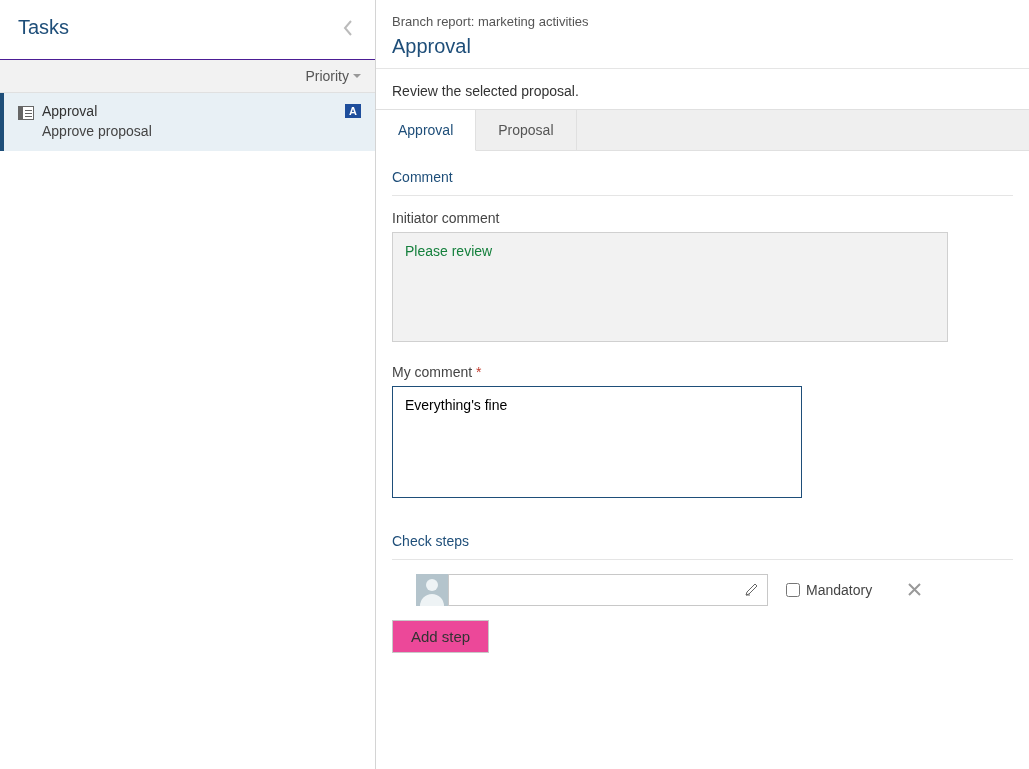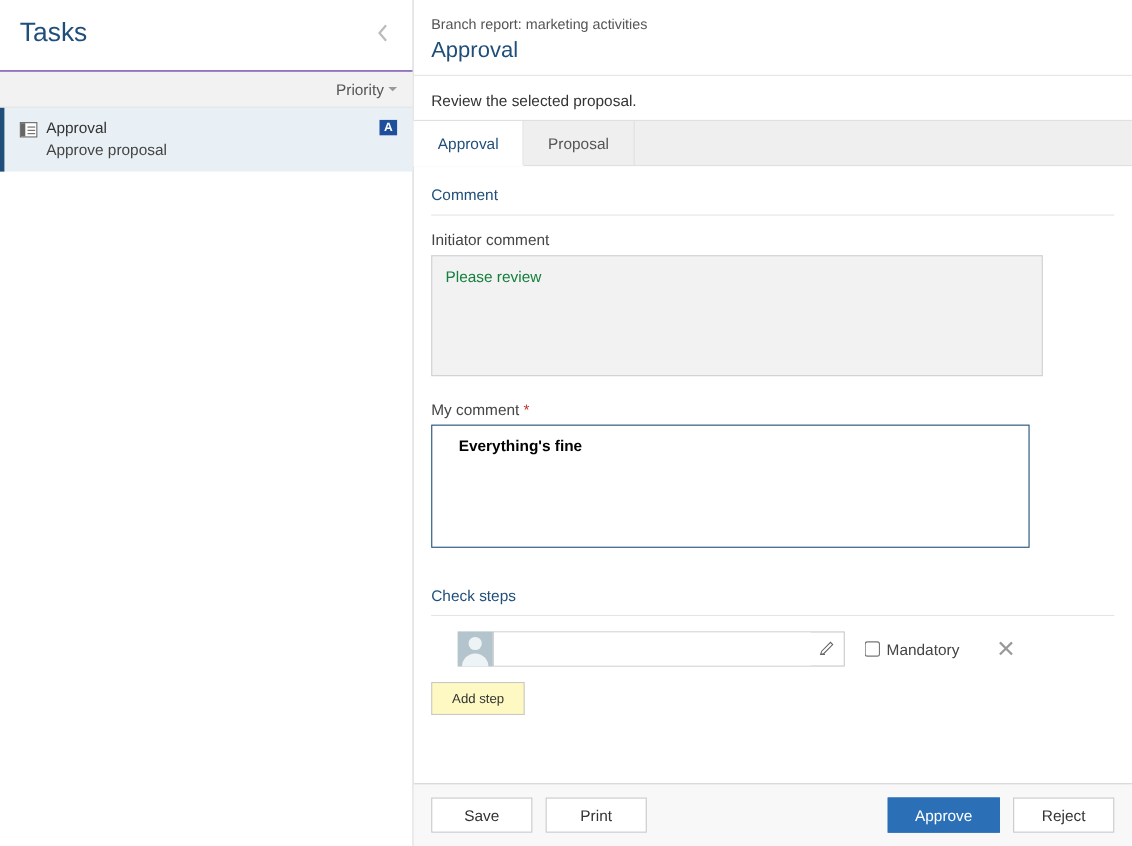--- a/index.html
+++ b/index.html
@@ -21,21 +21,21 @@
       background: #fff;
     }
     .sidebar-header {
       display: flex;
       align-items: center;
       justify-content: space-between;
       padding: 16px 16px 20px 18px;
     }
     .sidebar-title {
       color: #1e4e79;
-      font-size: 24px;
+      font-size: 20px;
       font-weight: normal;
     }
     .back-chevron {
       width: 22px;
       height: 22px;
       display: flex;
       align-items: center;
       justify-content: center;
       cursor: pointer;
       color: #999;
@@ -169,29 +169,28 @@
     .readonly-box {
       width: 556px;
       height: 110px;
       background: #f2f2f2;
       border: 1px solid #d0d0d0;
       padding: 10px 12px;
       color: #15803d;
       margin-bottom: 22px;
     }
     .textarea {
-      width: 544px;
+      width: 410px;
       height: 112px;
       border: 1px solid #1e4e79;
-      padding: 10px 24px;
+      padding: 10px 12px;
       resize: none;
       font-family: inherit;
       font-size: 14px;
       outline: none;
-      font-weight: bold;
     }
     .checksteps-section { margin-top: 32px; }
     .step-row {
       display: flex;
       align-items: center;
       gap: 18px;
       margin-bottom: 14px;
       padding-left: 24px;
     }
     .avatar {
@@ -251,25 +250,25 @@
     }
     .remove-step {
       color: #999;
       font-size: 18px;
       cursor: pointer;
       padding: 0 6px;
       margin-left: 12px;
     }
     .add-step-btn {
       padding: 7px 18px;
-      background: #fef9c3;
+      background: #ec4899;
       border: 1px solid #c8c8c8;
       color: #333;
       cursor: pointer;
-      font-size: 12px;
+      font-size: 15px;
     }
     .footer {
       border-top: 1px solid #d4d4d4;
       background: #f8f8f8;
       padding: 12px 16px;
       display: flex;
       align-items: center;
       gap: 12px;
     }
     .footer-spacer { flex: 1; }
@@ -356,20 +355,13 @@
         </label>
         <div class="remove-step">
           <svg width="13" height="13" viewBox="0 0 13 13">
               <path d="M1 1 L12 12 M12 1 L1 12" stroke="#999" stroke-width="2"></path>
             </svg>
         </div>
       </div>
       <button class="add-step-btn">Add step</button>
     </div>
   </div>
-  <div class="footer">
-    <button class="btn">Save</button>
-    <button class="btn">Print</button>
-    <div class="footer-spacer"></div>
-    <button class="btn btn-primary">Approve</button>
-    <button class="btn">Reject</button>
-  </div>
 </div>
 
 </body></html>

